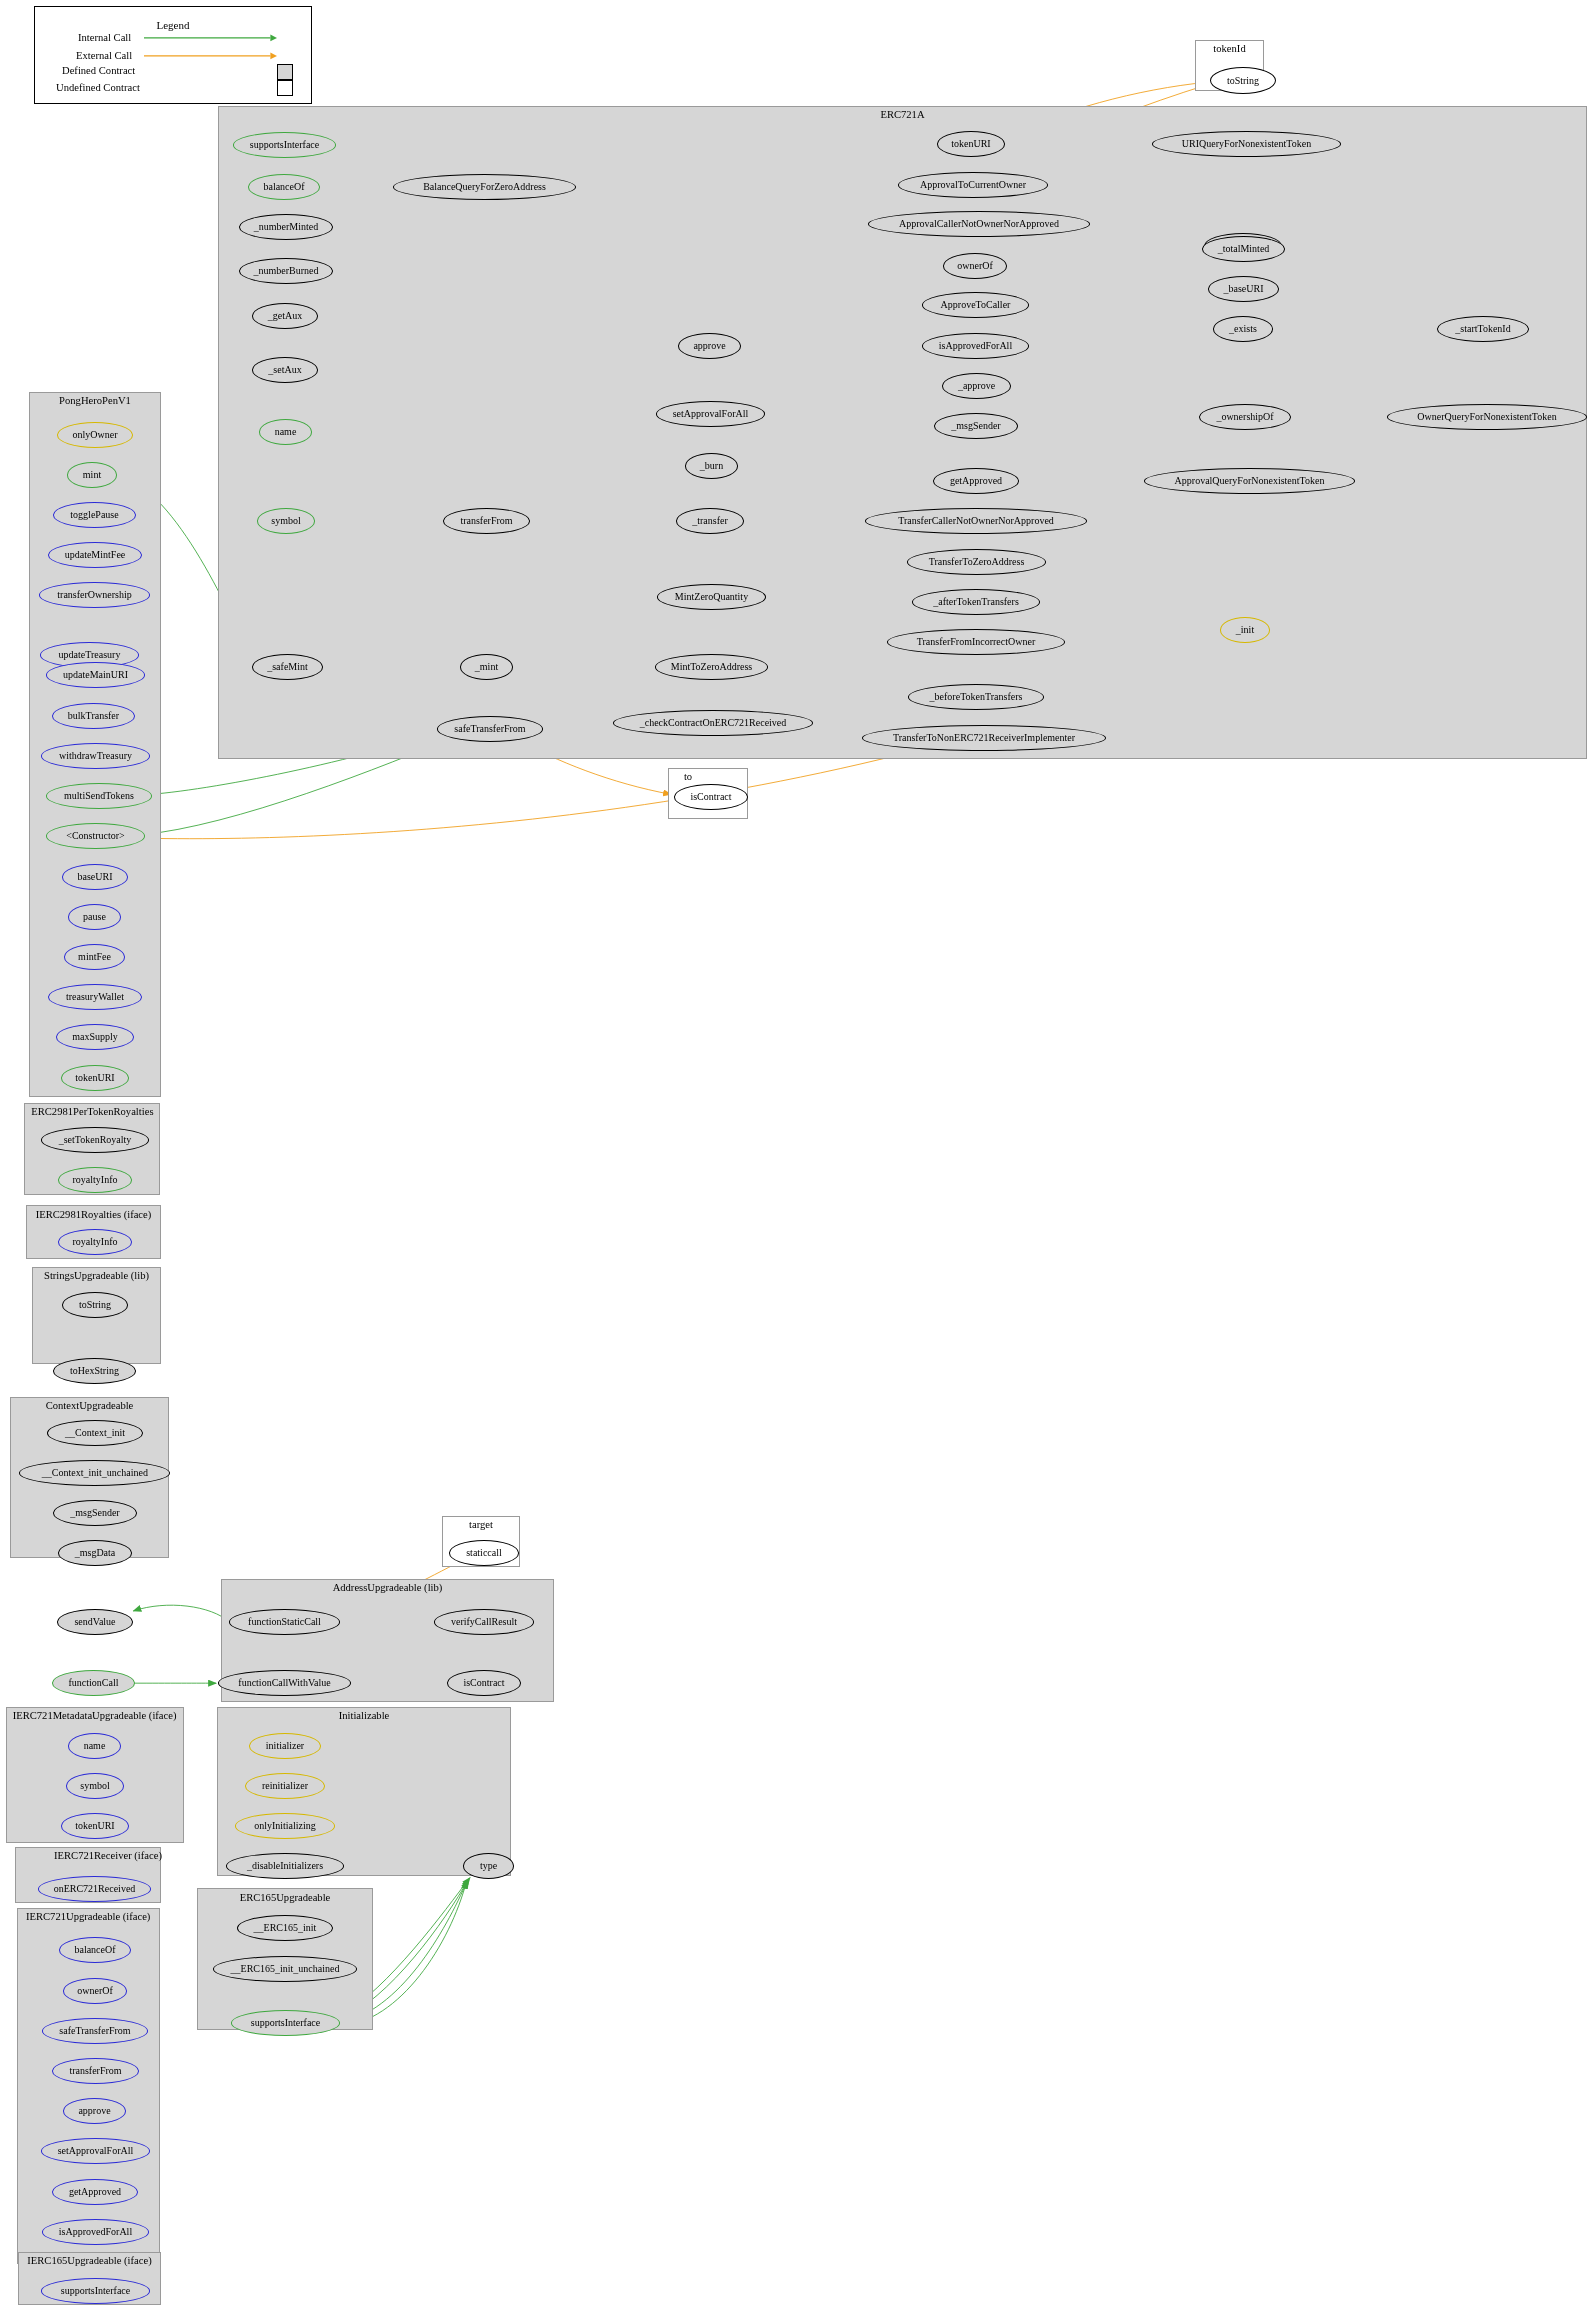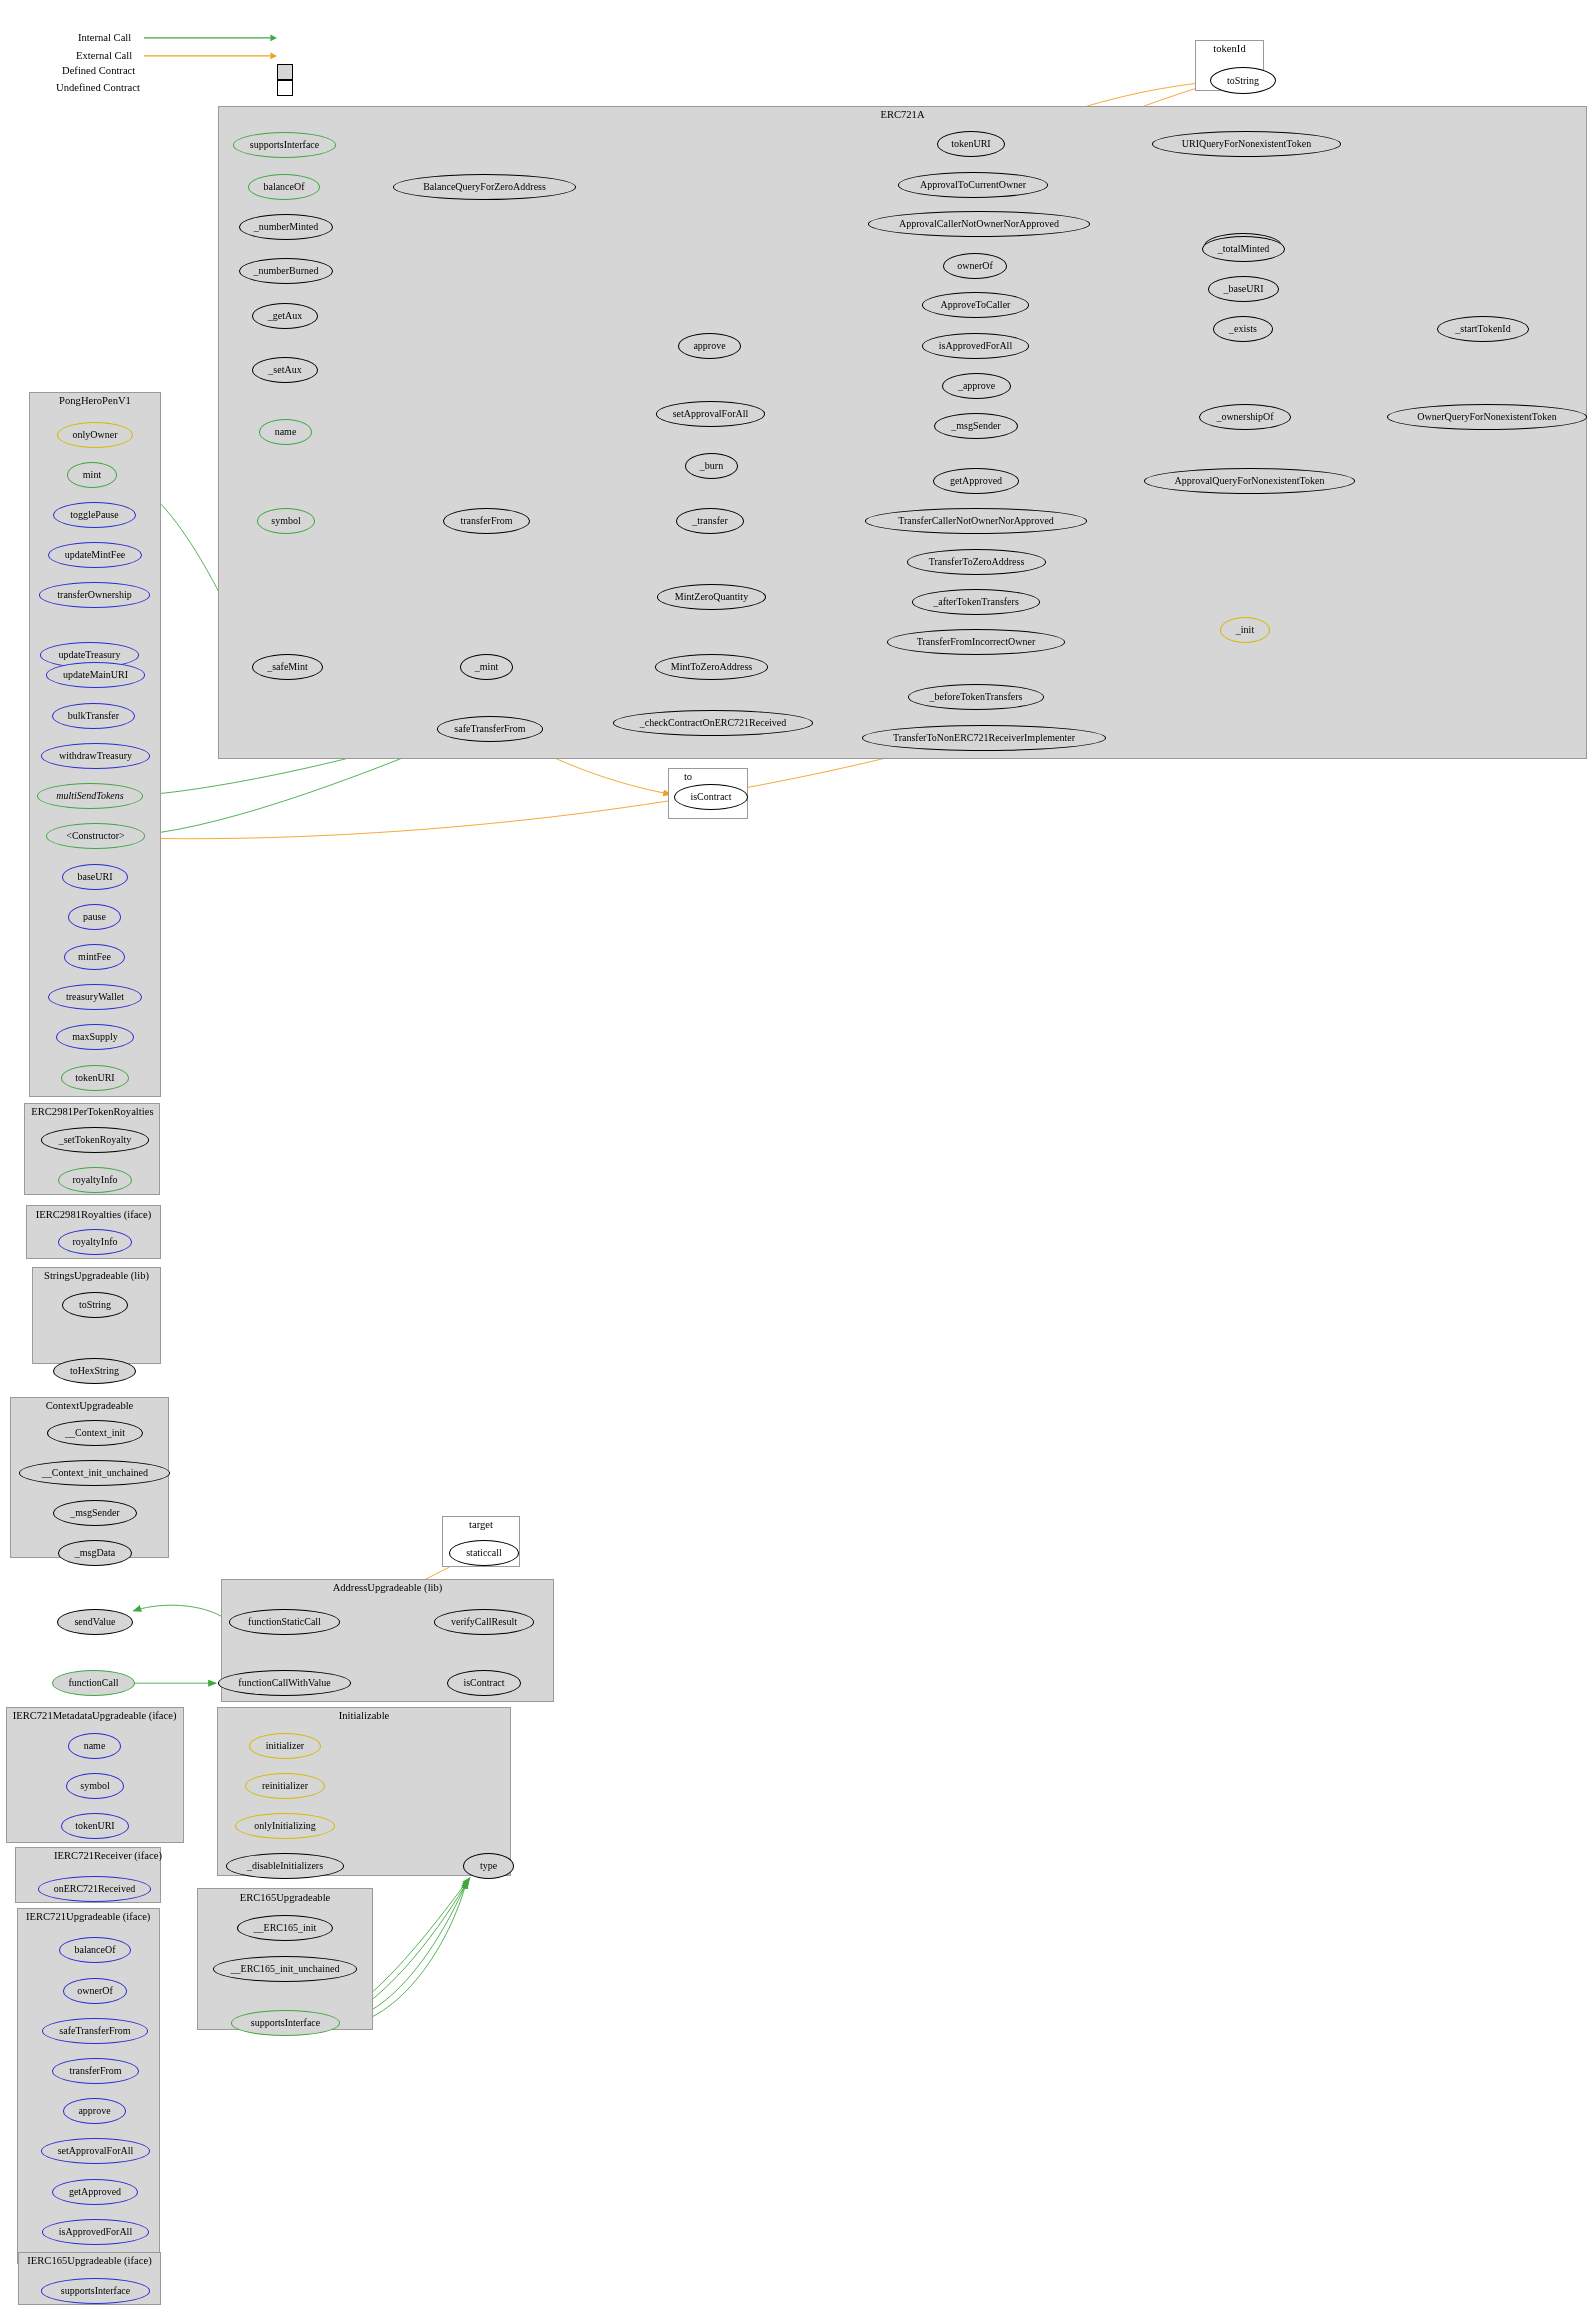--- a/index.html
+++ b/index.html
@@ -118,20 +118,23 @@
       <path d="M1335,610 C1450,520 1700,300 2175,152"></path>
       <path d="M1335,616 C1500,480 1690,470 1697,476"></path>
       <path d="M930,1330 C1000,1370 1100,1410 1208,1430"></path>
       <path d="M222,1508 C600,1520 1500,1480 2216,1156"></path>
       <path d="M2241,1110 C2230,1000 2200,700 2110,500"></path>
       <path d="M613,2912 C700,2880 790,2830 838,2806"></path>
       <path d="M513,3619 C470,3580 455,3555 485,3618"></path>
     </g>
   </svg>
 
+  <div class="legend-box">
+    <div class="legend-title">Legend</div>
+  </div>
   <div class="legend-row" style="left:78px;top:32px;">Internal Call</div>
   <svg style="position:absolute;left:144px;top:34px;width:133px;height:7.8px;" viewBox="0 0 240 14" width="133" height="7.8">
     <line x1="0" y1="7" x2="228" y2="7" stroke="#3fa83f" stroke-width="2.4"></line>
     <polygon points="228,1 240,7 228,13" fill="#3fa83f"></polygon>
   </svg>
   <div class="legend-row" style="left:76px;top:50px;">External Call</div>
   <svg style="position:absolute;left:144px;top:52px;width:133px;height:7.8px;" viewBox="0 0 240 14" width="133" height="7.8">
     <line x1="0" y1="7" x2="228" y2="7" stroke="#f0a020" stroke-width="2.4"></line>
     <polygon points="228,1 240,7 228,13" fill="#f0a020"></polygon>
   </svg>
@@ -224,21 +227,21 @@
       <div class="node n-white" style="left: 674px; top: 784px; width: 74px; height: 25.6px;">isContract</div>
       <div class="node n-yellow" style="left: 57px; top: 422px; width: 76px; height: 25.6px;">onlyOwner</div>
       <div class="node n-green" style="left: 67px; top: 462px; width: 50px; height: 25.6px;">mint</div>
       <div class="node n-blue" style="left: 53px; top: 502px; width: 83px; height: 25.6px;">togglePause</div>
       <div class="node n-blue" style="left: 48px; top: 542px; width: 94px; height: 25.6px;">updateMintFee</div>
       <div class="node n-blue" style="left: 39px; top: 582px; width: 111px; height: 25.6px;">transferOwnership</div>
       <div class="node n-blue" style="left: 40px; top: 622px; width: 99px; height: 25.6px; margin-top: 20px;">updateTreasury</div>
       <div class="node n-blue" style="left: 46px; top: 662px; width: 99px; height: 25.6px;">updateMainURI</div>
       <div class="node n-blue" style="left: 52px; top: 703px; width: 83px; height: 25.6px;">bulkTransfer</div>
       <div class="node n-blue" style="left: 41px; top: 743px; width: 109px; height: 25.6px;">withdrawTreasury</div>
-      <div class="node n-green" style="left: 37px; top: 783px; width: 106px; height: 25.6px; font-style: italic;">multiSendTokens</div>
+      <div class="node n-green" style="left: 46px; top: 783px; width: 106px; height: 25.6px;">multiSendTokens</div>
       <div class="node n-green" style="left: 46px; top: 823px; width: 99px; height: 25.6px;">&lt;Constructor&gt;</div>
       <div class="node n-blue" style="left: 62px; top: 864px; width: 66px; height: 25.6px;">baseURI</div>
       <div class="node n-blue" style="left: 68px; top: 904px; width: 53px; height: 25.6px;">pause</div>
       <div class="node n-blue" style="left: 64px; top: 944px; width: 61px; height: 25.6px;">mintFee</div>
       <div class="node n-blue" style="left: 48px; top: 984px; width: 94px; height: 25.6px;">treasuryWallet</div>
       <div class="node n-blue" style="left: 56px; top: 1024px; width: 78px; height: 25.6px;">maxSupply</div>
       <div class="node n-green" style="left: 61px; top: 1065px; width: 68px; height: 25.6px;">tokenURI</div>
       <div class="node n-gray" style="left: 41px; top: 1127px; width: 108px; height: 25.6px;">_setTokenRoyalty</div>
       <div class="node n-green" style="left: 58px; top: 1167px; width: 74px; height: 25.6px;">royaltyInfo</div>
       <div class="node n-blue" style="left: 58px; top: 1229px; width: 74px; height: 25.6px;">royaltyInfo</div>

